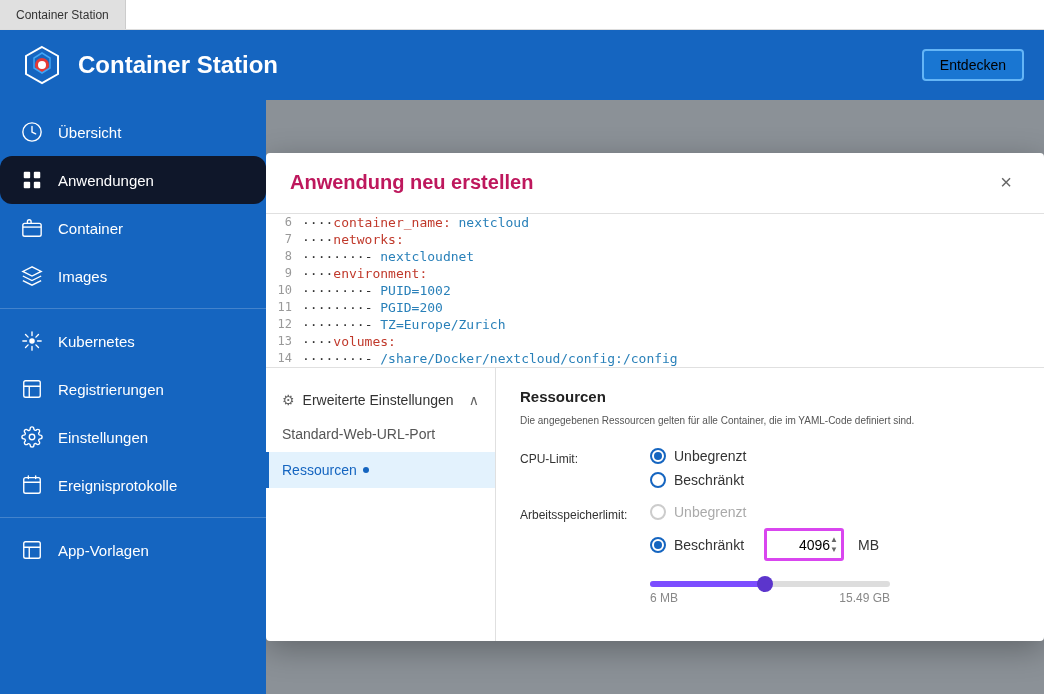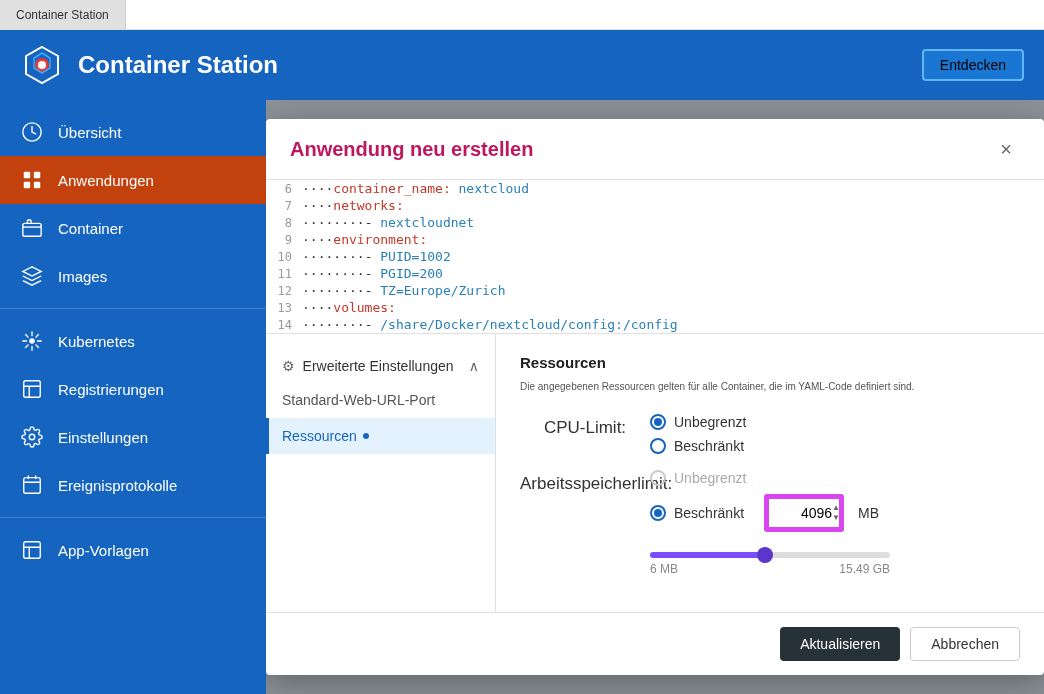--- a/index.html
+++ b/index.html
@@ -18,21 +18,21 @@
     .header-logo { width: 44px; height: 44px; }
     .header-title { color: #fff; font-size: 24px; font-weight: 600; }
     .header-btn { background: #1976d2; color: #000000; border: 2px solid #64b5f6; border-radius: 4px; padding: 6px 16px; font-size: 14px; cursor: pointer; }
 
     
     .main { display: flex; flex: 1; overflow: hidden; }
 
     
     .sidebar { width: 266px; background: #1565c0; display: flex; flex-direction: column; padding-top: 8px; }
     .sidebar-item { display: flex; align-items: center; gap: 14px; padding: 12px 20px; color: #fff; font-size: 15px; cursor: pointer; }
-    .sidebar-item.active { background: #c2410c; }
+    .sidebar-item.active { background: #0f172a; border-radius: 12px; }
     .sidebar-item .icon { width: 24px; height: 24px; display: flex; align-items: center; justify-content: center; flex-shrink: 0; }
     .sidebar-divider { border: none; border-top: 1px solid rgba(255,255,255,0.2); margin: 8px 0; }
 
     
     .content { flex: 1; background: #c8d0d8; position: relative; overflow: hidden; }
 
     
     .modal-overlay { position: absolute; inset: 0; background: rgba(0,0,0,0.3); display: flex; align-items: center; justify-content: center; }
     .modal { background: #fff; border-radius: 4px; width: 790px; max-height: 590px; display: flex; flex-direction: column; box-shadow: 0 8px 32px rgba(0,0,0,0.3); overflow: hidden; }
     .modal-header { padding: 16px 24px; display: flex; justify-content: space-between; align-items: center; border-bottom: 1px solid #e0e0e0; }
@@ -56,30 +56,30 @@
     .settings-chevron { margin-left: auto; color: #666; }
     .nav-item { padding: 10px 16px; font-size: 14px; color: #555; cursor: pointer; display: flex; align-items: center; }
     .nav-item.active { background: #e3f2fd; border-left: 3px solid #1565c0; color: #1565c0; font-weight: 500; padding-left: 13px; }
     .nav-dot { display: inline-block; width: 6px; height: 6px; background: #1565c0; border-radius: 50%; margin-left: 6px; }
 
     
     .modal-right { flex: 1; padding: 20px 24px; overflow-y: auto; }
     .resources-title { font-size: 15px; font-weight: 600; color: #222; margin-bottom: 8px; }
     .resources-desc { font-size: 10px; color: #555; margin-bottom: 20px; line-height: 1.5; }
     .resource-row { display: flex; align-items: flex-start; margin-bottom: 16px; }
-    .resource-label { width: 130px; font-size: 17px; color: #333; padding-top: 4px; flex-shrink: 0; text-align: center; }
+    .resource-label { width: 130px; font-size: 12px; color: #333; padding-top: 4px; flex-shrink: 0; }
     .radio-group { display: flex; flex-direction: column; gap: 8px; }
     .radio-option { display: flex; gap: 8px; font-size: 14px; color: #333; }
     .radio-option.disabled { color: #aaa; }
 
     
     .radio-circle { width: 16px; height: 16px; border-radius: 50%; border: 2px solid #1565c0; display: flex; align-items: center; justify-content: center; flex-shrink: 0; }
     .radio-circle.checked::after { content: ''; width: 8px; height: 8px; background: #1565c0; border-radius: 50%; }
     .radio-circle.disabled { border-color: #ccc; }
-    .memory-input { width: 80px; border: 5px solid #d946ef; border-radius: 3px; padding: 4px 8px; font-size: 14px; text-align: right; display: flex; align-items: center; }
+    .memory-input { width: 80px; border: 3px solid #d946ef; border-radius: 3px; padding: 4px 8px; font-size: 14px; text-align: right; display: flex; align-items: center; }
     .memory-input input { border: none; outline: none; width: 55px; font-size: 14px; text-align: right; }
     .spin-btns { display: flex; flex-direction: column; }
     .spin-btn { border: none; background: none; cursor: pointer; font-size: 8px; color: #666; line-height: 1.2; }
     .mb-label { font-size: 14px; color: #333; }
 
     
     .slider-container { margin-top: 12px; }
     .slider-track { width: 240px; height: 6px; background: #ddd; border-radius: 3px; position: relative; }
     .slider-fill { height: 100%; background: #7c4dff; border-radius: 3px; width: 48%; }
     .slider-thumb { width: 16px; height: 16px; background: #5c35cc; border-radius: 50%; position: absolute; top: -5px; left: calc(48% - 8px); cursor: pointer; }
@@ -333,21 +333,17 @@
                     <div class="slider-labels">
                       <span>6 MB</span>
                       <span>15.49 GB</span>
                     </div>
                   </div>
                 </div>
               </div>
             </div>
           </div>
 
-          <div class="modal-footer">
-            <button class="btn-primary">Aktualisieren</button>
-            <button class="btn-secondary">Abbrechen</button>
-          </div>
         </div>
       </div>
     </div>
   </div>
 </div>
 
 </body></html>

